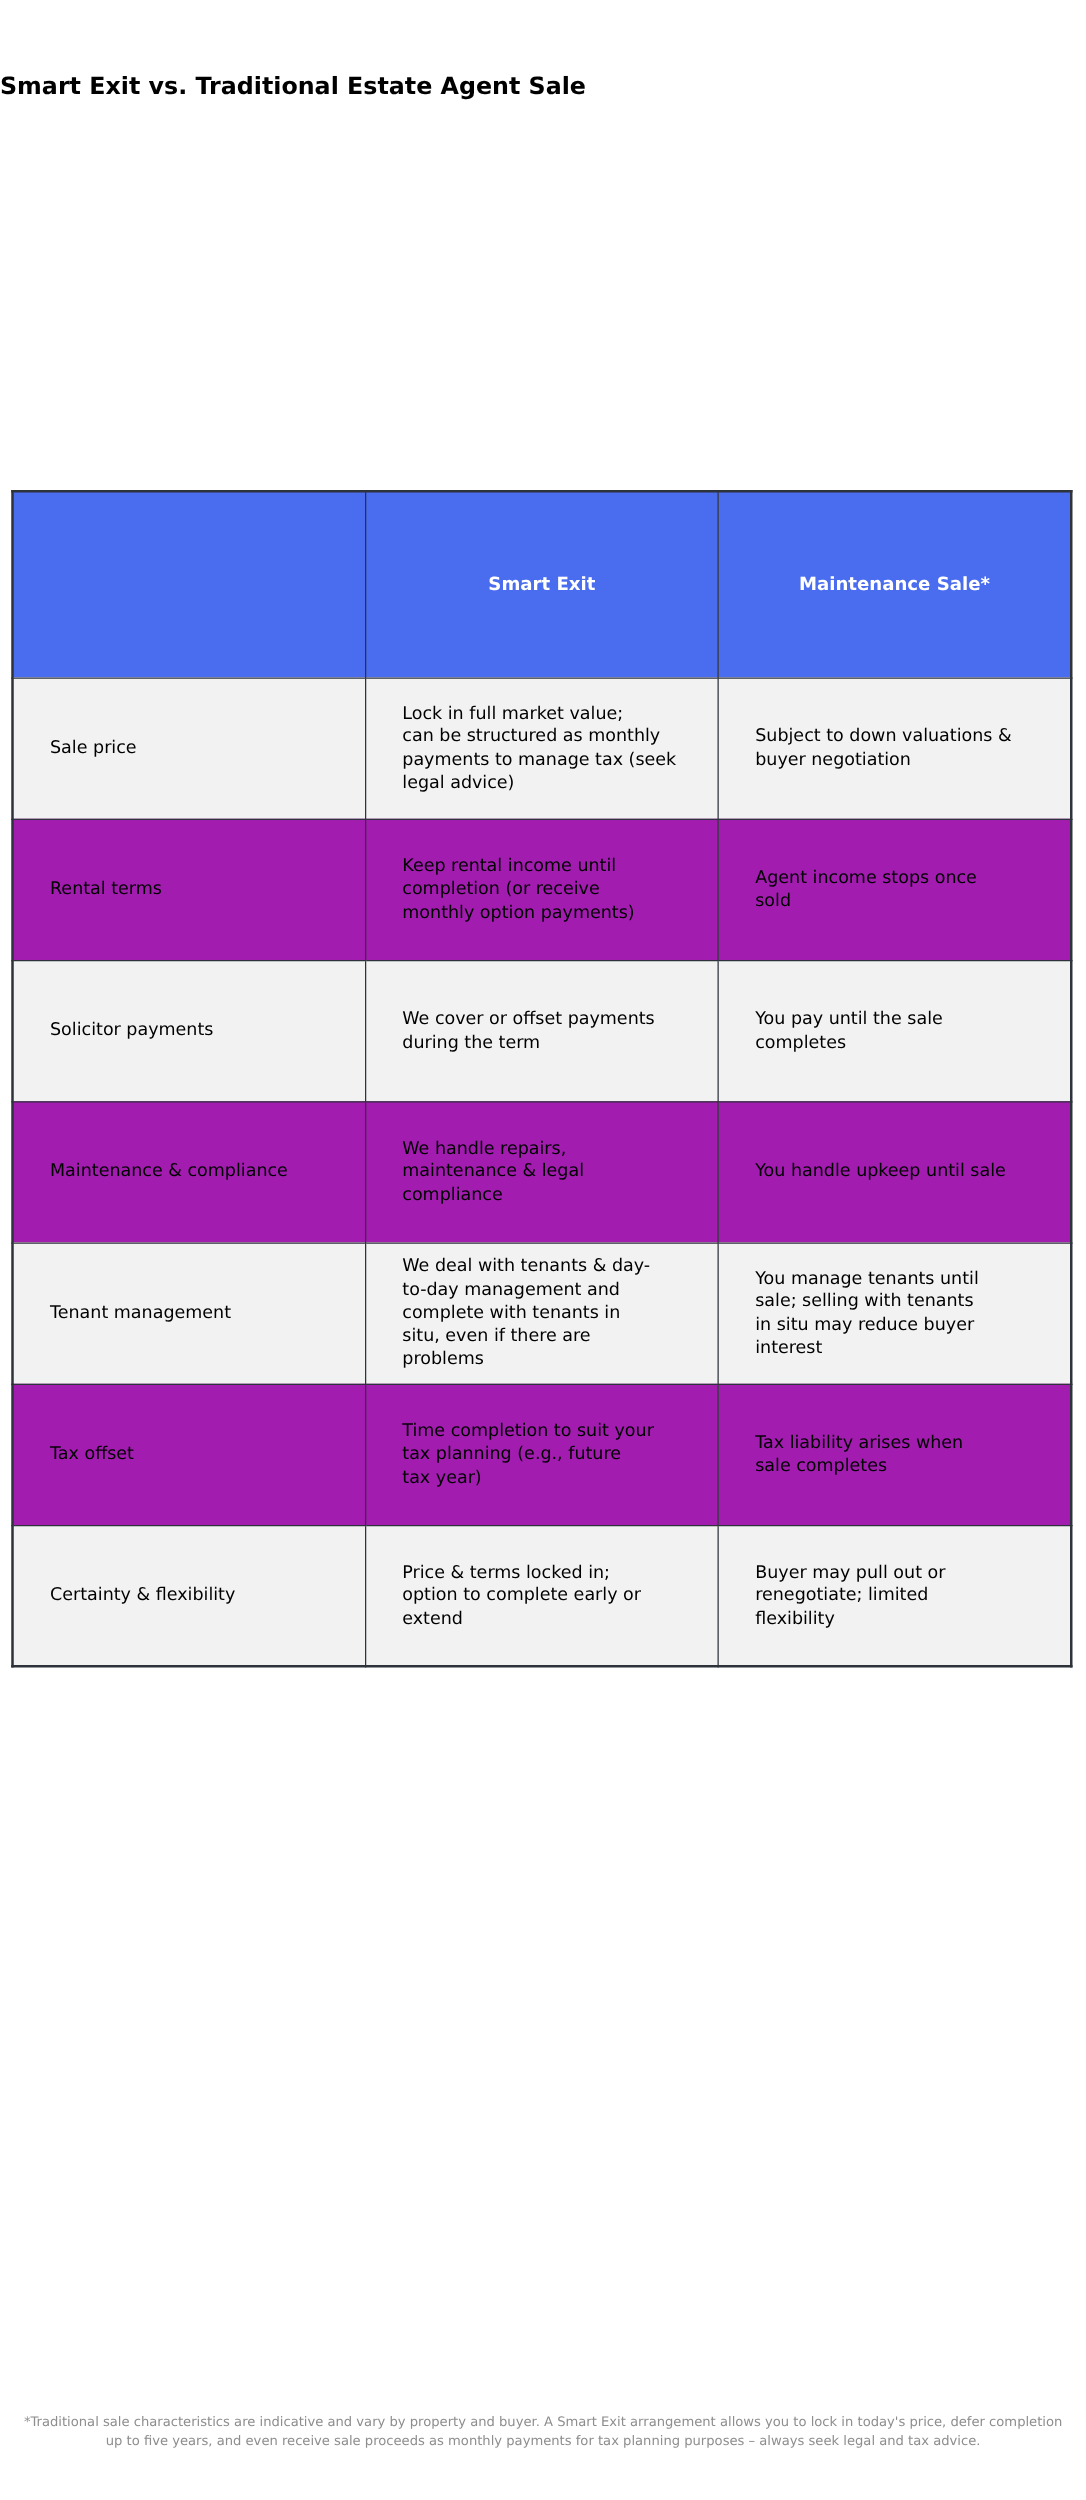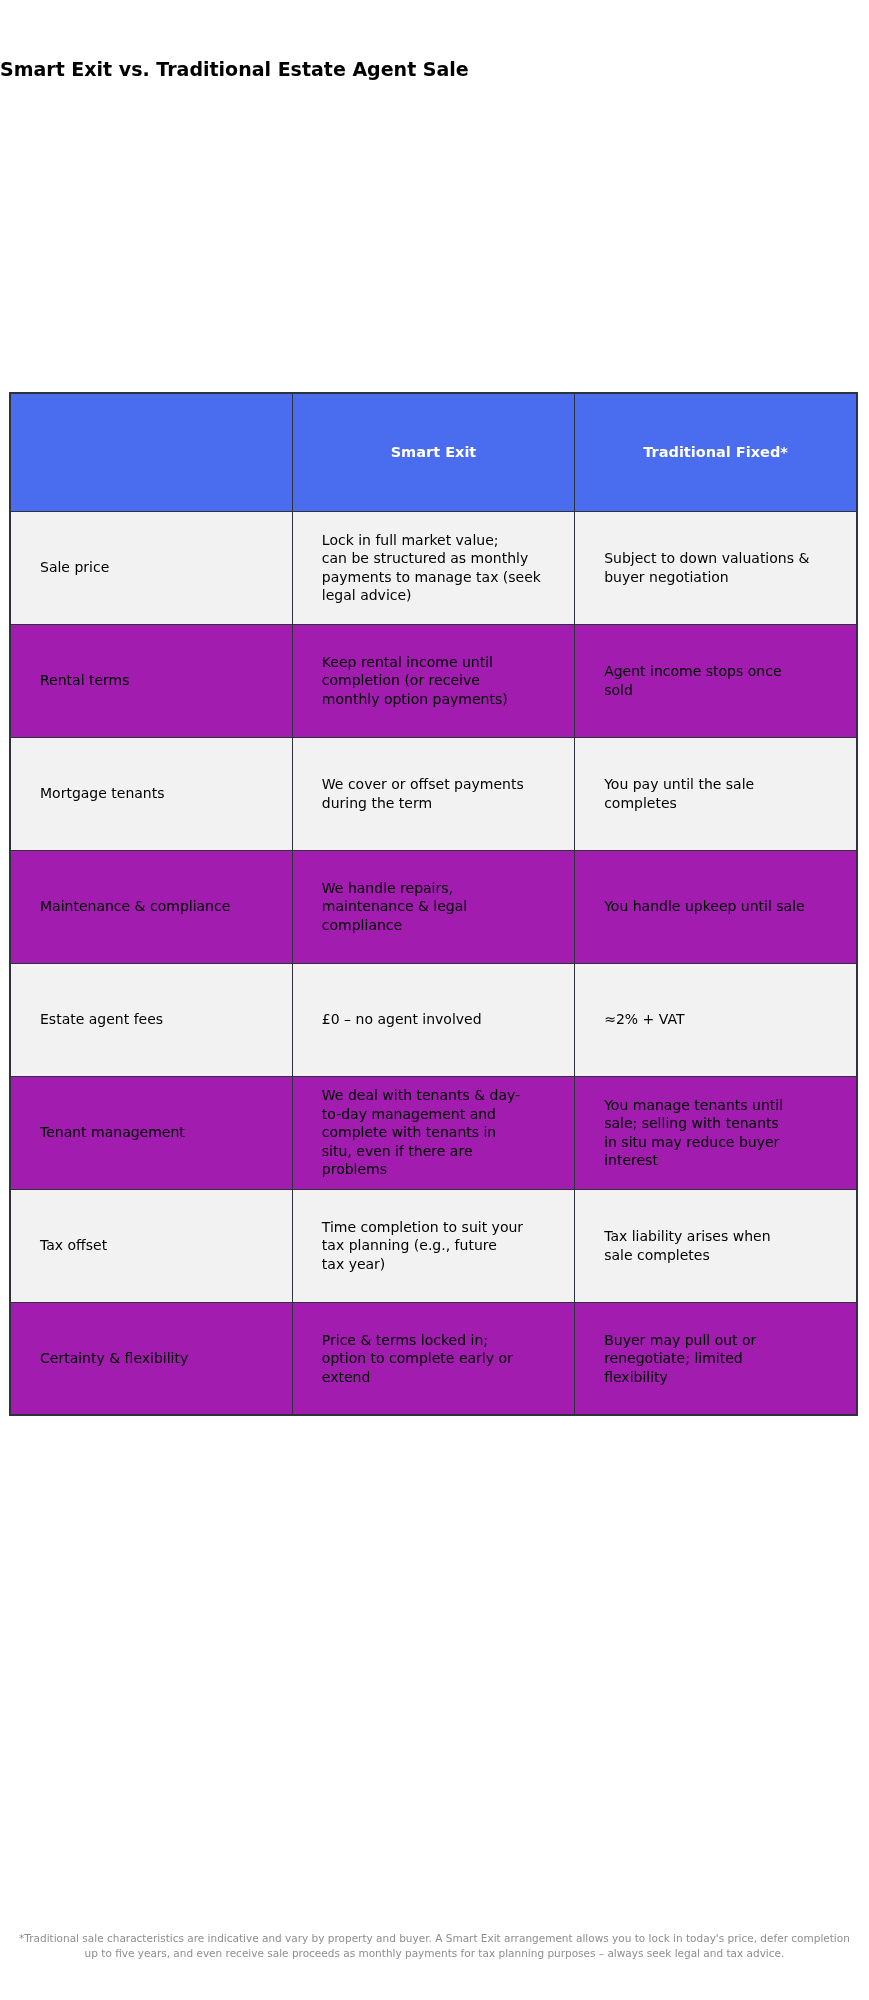--- a/index.html
+++ b/index.html
@@ -33,21 +33,21 @@
     border-collapse: collapse;
     table-layout: fixed;
     border: 2px solid #2e323b;
   }
   table.compare col { width: 33.333%; }
   table.compare th, table.compare td {
     border: 1.5px solid #2e323b;
     vertical-align: middle;
     white-space: pre-line;
   }
-  table.compare thead tr { height: 118px; }
+  table.compare thead tr { height: 149px; }
   table.compare tbody tr { height: 113px; }
   table.compare th {
     background: #4a6df0;
     color: #ffffff;
     font-size: 14.5px;
     font-weight: bold;
     text-align: center;
     padding: 0 10px;
   }
   table.compare td {
@@ -83,21 +83,21 @@
   <table class="compare">
     <colgroup>
         <col>
         <col>
         <col>
       </colgroup>
     <thead>
       <tr>
         <th></th>
         <th>Smart Exit</th>
-        <th>Traditional Fixed*</th>
+        <th>Maintenance Sale*</th>
       </tr>
     </thead>
     <tbody>
       <tr>
         <td>Sale price</td>
         <td>Lock in full market value;
 can be structured as monthly
 payments to manage tax (seek
 legal advice)</td>
         <td>Subject to down valuations &amp;
@@ -105,37 +105,32 @@
       </tr>
       <tr>
         <td>Rental terms</td>
         <td>Keep rental income until
 completion (or receive
 monthly option payments)</td>
         <td>Agent income stops once
 sold</td>
       </tr>
       <tr>
-        <td>Mortgage tenants</td>
+        <td>Solicitor payments</td>
         <td>We cover or offset payments
 during the term</td>
         <td>You pay until the sale
 completes</td>
       </tr>
       <tr>
         <td>Maintenance &amp; compliance</td>
         <td>We handle repairs,
 maintenance &amp; legal
 compliance</td>
         <td>You handle upkeep until sale</td>
-      </tr>
-      <tr>
-        <td>Estate agent fees</td>
-        <td>£0 – no agent involved</td>
-        <td>≈2% + VAT</td>
       </tr>
       <tr>
         <td>Tenant management</td>
         <td>We deal with tenants &amp; day-
 to-day management and
 complete with tenants in
 situ, even if there are
 problems</td>
         <td>You manage tenants until
 sale; selling with tenants

